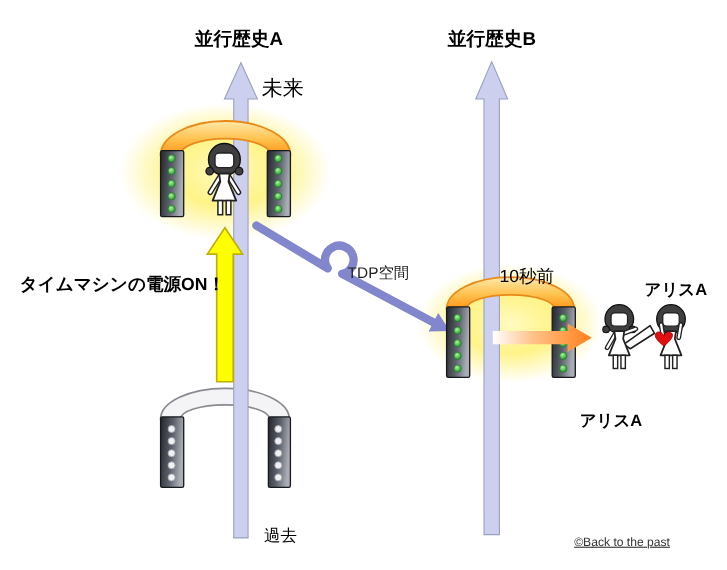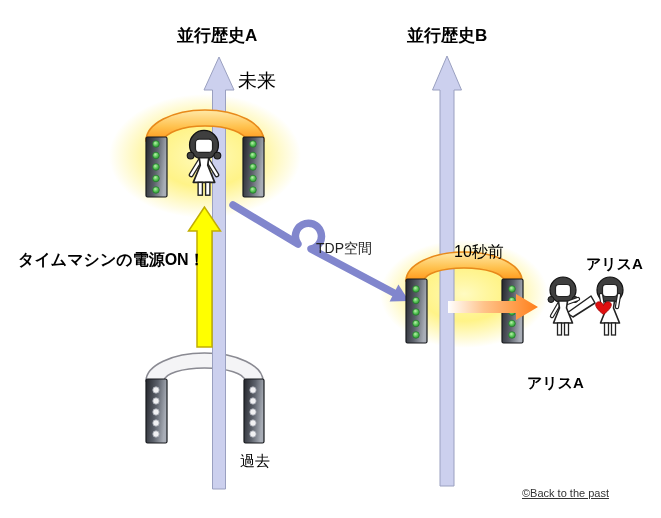--- a/index.html
+++ b/index.html
@@ -6,21 +6,21 @@
   .canvas{
     position:relative;width:661px;height:518px;background:#ffffff;
     font-family:"Liberation Sans","DejaVu Sans",sans-serif;overflow:hidden;
   }
   .art{position:absolute;left:0;top:0;}
   .lbl{position:absolute;color:#000;white-space:nowrap;line-height:1.15;}
   .lbl-title{font-size:17px;font-weight:bold;}
   .lbl-title-a{left:177px;top:26px;}
   .lbl-title-b{left:407px;top:26px;}
   .lbl-future{left:238px;top:70px;font-size:19px;}
-  .lbl-past{left:240px;top:452px;font-size:15px;}
+  .lbl-past{left:240px;top:479px;font-size:15px;}
   .lbl-power{left:18px;top:251px;font-size:16px;font-weight:bold;}
   .lbl-tdp{left:316px;top:240px;font-size:14px;font-weight:500;color:#222;}
   .lbl-tensec{left:454px;top:227px;font-size:16px;font-weight:normal;margin-top:16px;}
   .lbl-aliceb{left:586px;top:255px;font-size:15px;font-weight:bold;}
   .lbl-alicea{left:527px;top:338px;font-size:15px;font-weight:bold;margin-top:36px;}
   .lbl-copy{left:522px;top:487px;font-size:11px;color:#333;text-decoration:underline;}
 </style>
 </head>
 <body>
 

